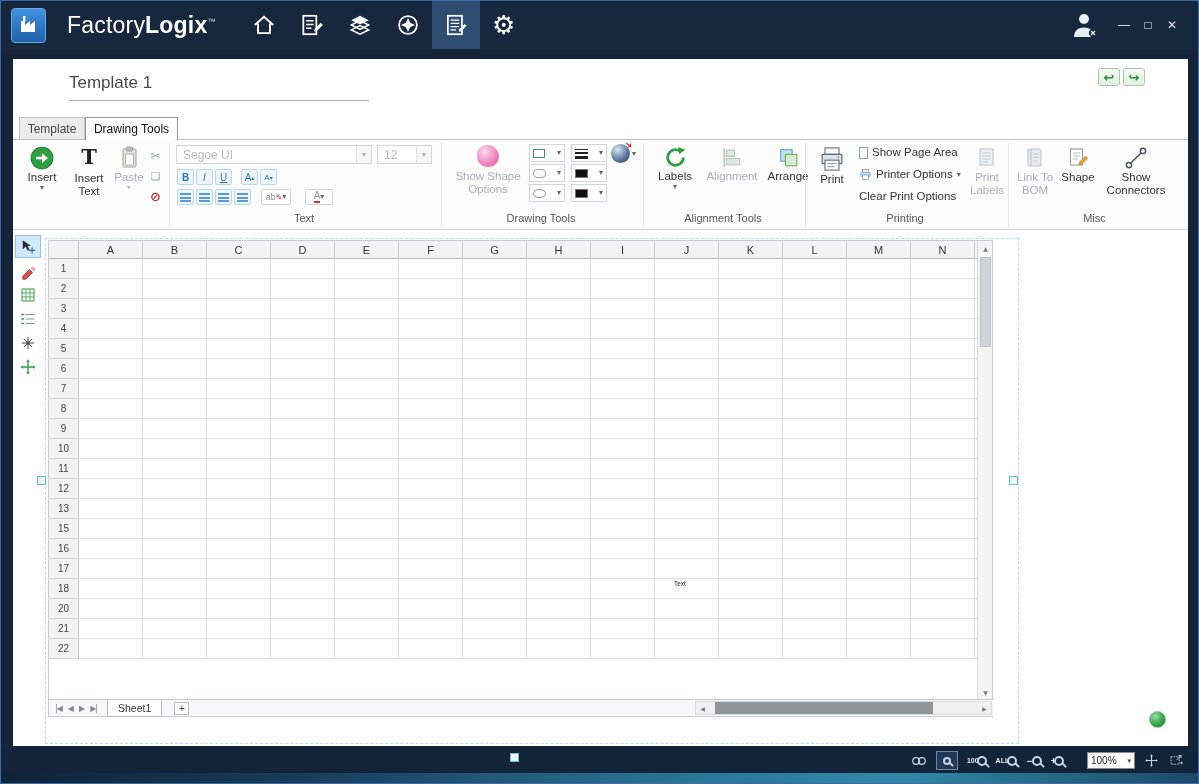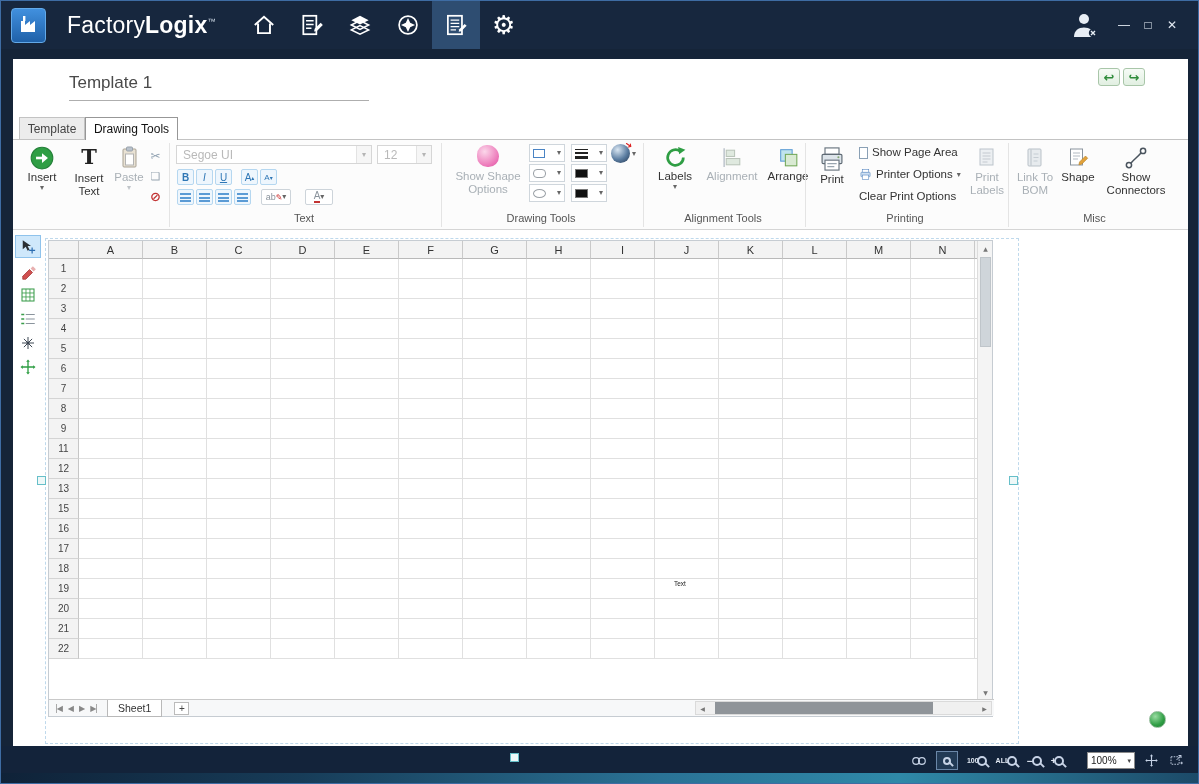--- a/index.html
+++ b/index.html
@@ -614,20 +614,38 @@
               <div class="cell"></div>
               <div class="cell"></div>
               <div class="cell"></div>
               <div class="cell"></div>
               <div class="cell"></div>
               <div class="cell"></div>
               <div class="cell"></div>
               <div class="cell"></div>
             </div>
             <div class="grow_">
+              <div class="rn">10</div>
+              <div class="cell"></div>
+              <div class="cell"></div>
+              <div class="cell"></div>
+              <div class="cell"></div>
+              <div class="cell"></div>
+              <div class="cell"></div>
+              <div class="cell"></div>
+              <div class="cell"></div>
+              <div class="cell"></div>
+              <div class="cell"></div>
+              <div class="cell"></div>
+              <div class="cell"></div>
+              <div class="cell"></div>
+              <div class="cell"></div>
+              <div class="cell"></div>
+            </div>
+            <div class="grow_">
               <div class="rn">11</div>
               <div class="cell"></div>
               <div class="cell"></div>
               <div class="cell"></div>
               <div class="cell"></div>
               <div class="cell"></div>
               <div class="cell"></div>
               <div class="cell"></div>
               <div class="cell"></div>
               <div class="cell"></div>
@@ -723,38 +741,20 @@
               <div class="cell"></div>
               <div class="cell"></div>
               <div class="cell"></div>
               <div class="cell"></div>
               <div class="cell"></div>
               <div class="cell"></div>
               <div class="cell"></div>
             </div>
             <div class="grow_">
               <div class="rn">18</div>
-              <div class="cell"></div>
-              <div class="cell"></div>
-              <div class="cell"></div>
-              <div class="cell"></div>
-              <div class="cell"></div>
-              <div class="cell"></div>
-              <div class="cell"></div>
-              <div class="cell"></div>
-              <div class="cell"></div>
-              <div class="cell"></div>
-              <div class="cell"></div>
-              <div class="cell"></div>
-              <div class="cell"></div>
-              <div class="cell"></div>
-              <div class="cell"></div>
-            </div>
-            <div class="grow_">
-              <div class="rn">19</div>
               <div class="cell"></div>
               <div class="cell"></div>
               <div class="cell"></div>
               <div class="cell"></div>
               <div class="cell"></div>
               <div class="cell"></div>
               <div class="cell"></div>
               <div class="cell"></div>
               <div class="cell"></div>
               <div class="cell"></div>

